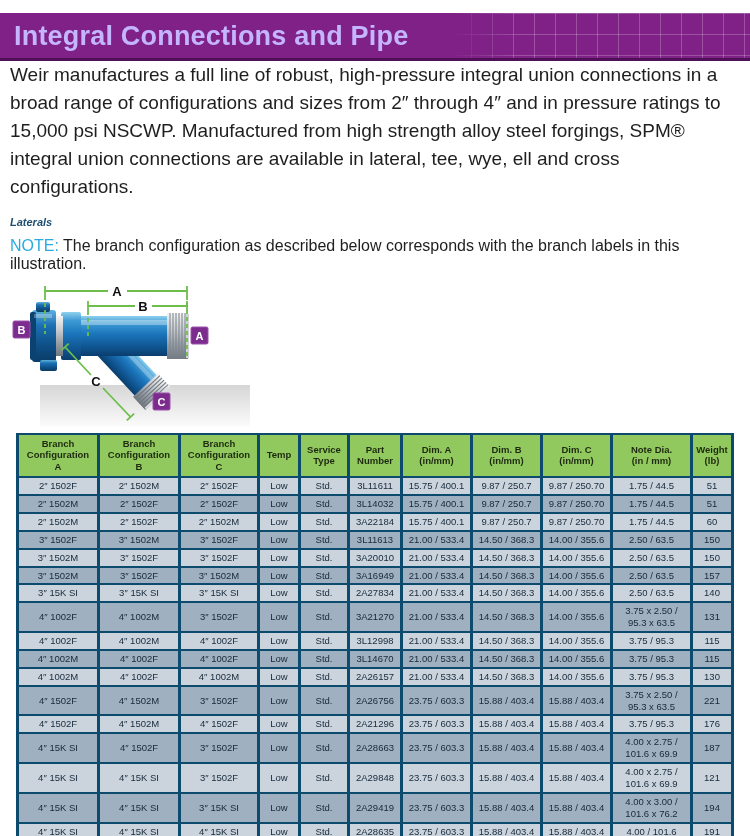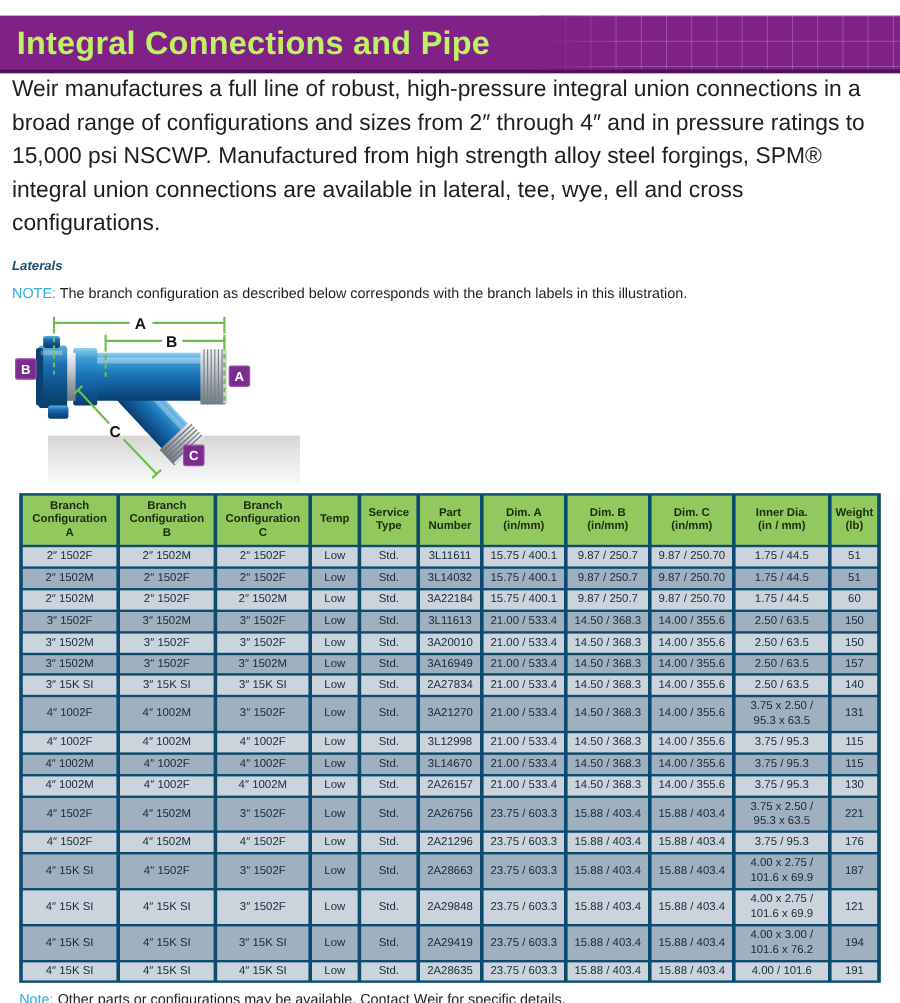--- a/index.html
+++ b/index.html
@@ -17,21 +17,21 @@
     color:var(--body-text);
   }
   .page{width:750px;height:836px;padding-top:13px;background:#fff;}
 
   
   .banner{
     position:relative;height:48px;background:var(--banner-purple);
     border-bottom:3px solid #4E1157;overflow:hidden;
   }
   .banner h1{
-    position:relative;z-index:2;color:#bef264;font-size:27px;font-weight:bold;
+    position:relative;z-index:2;color:#c4b5fd;font-size:27px;font-weight:bold;
     line-height:46px;padding-left:14px;letter-spacing:.2px;
   }
   .banner-grid{
     position:absolute;z-index:1;top:0;right:0;bottom:0;width:300px;
     background-image:
       linear-gradient(to right, var(--banner-purple) 0, rgba(127,33,135,0) 70px),
       linear-gradient(to right, rgba(255,255,255,.22) 0 1px, transparent 1px),
       linear-gradient(to bottom, rgba(255,255,255,.22) 0 1px, transparent 1px);
     background-size:100% 100%, 21px 21px, 21px 21px;
   }
@@ -42,21 +42,21 @@
   .h2row h2{font-size:19px;font-weight:bold;color:var(--heading-text);}
 
   .intro{
     margin:0 12px 0 10px;font-size:19px;line-height:1.47;color:var(--body-text);
     max-width:730px;
   }
   .laterals{
     margin:15px 0 9px 10px;font-size:11px;font-style:italic;font-weight:bold;
     color:#1F4E70;
   }
-  .note-line{margin:0 10px 6px 10px;font-size:12px;}
+  .note-line{margin:0 10px 6px 10px;font-size:16px;}
   .note-label{color:var(--note-cyan);}
 
   
   .diagram{margin:2px 0 4px 5px;width:245px;height:150px;}
 
   
   table{
     width:718px;margin:4px auto 0 16px;table-layout:fixed;
     border-collapse:separate;border-spacing:3px 2px;background:#0c4a6e;
   }
@@ -213,21 +213,21 @@
           <th>Service
 Type</th>
           <th>Part
 Number</th>
           <th>Dim. A
 (in/mm)</th>
           <th>Dim. B
 (in/mm)</th>
           <th>Dim. C
 (in/mm)</th>
-          <th>Inner Dia.
+          <th>Note Dia.
 (in / mm)</th>
           <th>Weight
 (lb)</th>
         </tr>
       </thead>
     <tbody id="tbody">
         <tr class="light">
           <td>2″ 1502F</td>
           <td>2″ 1502M</td>
           <td>2″ 1502F</td>

